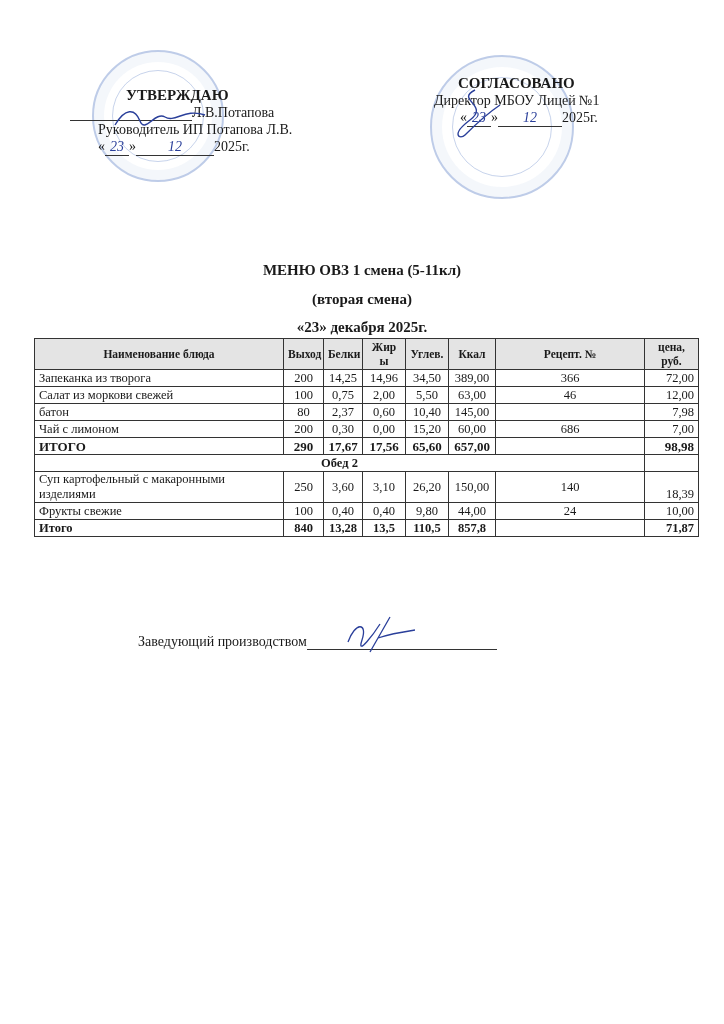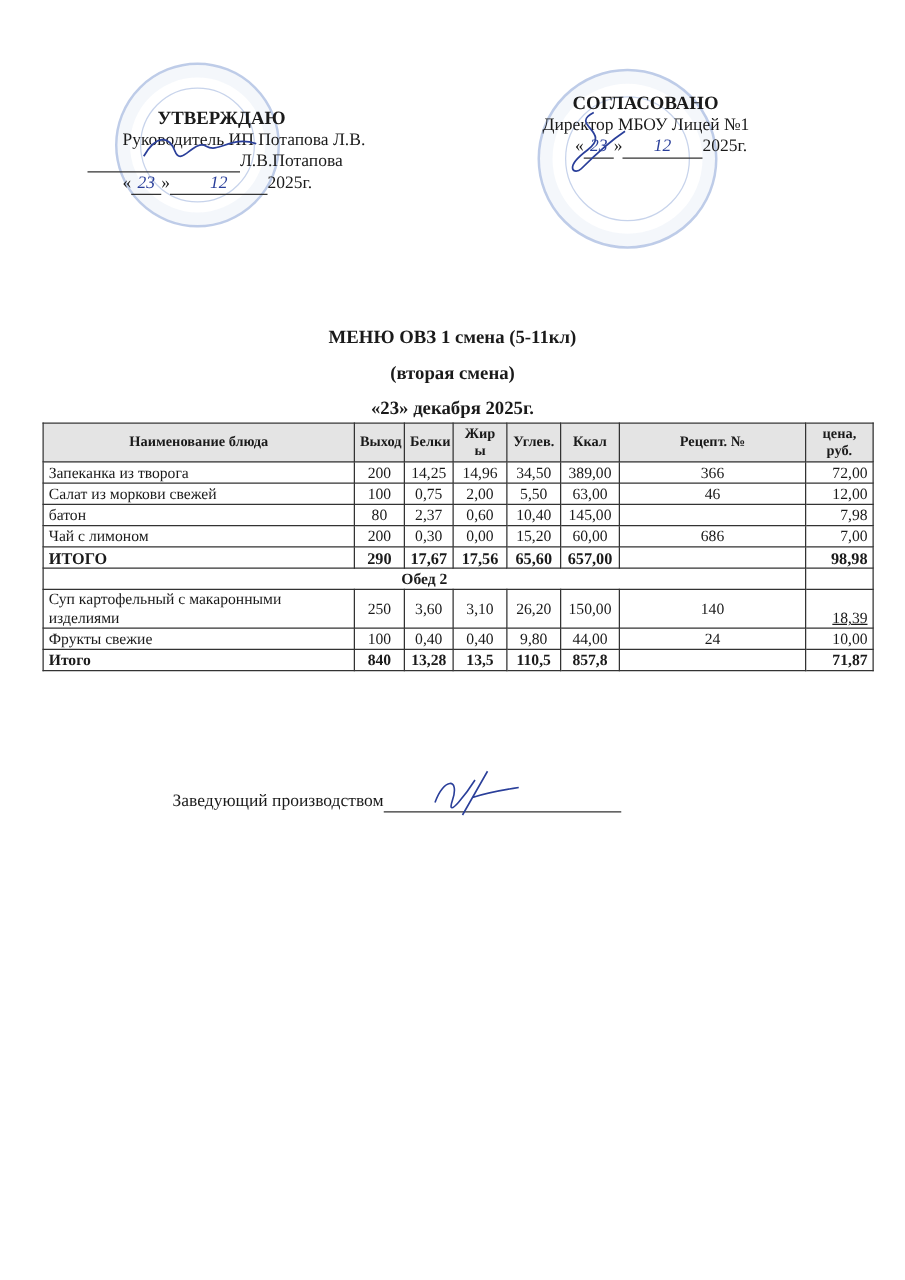--- a/index.html
+++ b/index.html
@@ -24,24 +24,24 @@
   .uline { display:inline-block; border-bottom:1px solid #333; width:190px; height:14px; vertical-align:bottom; }
 </style>
 </head>
 <body>
 
 <div class="stamp" style="left:92px; top:50px; width:128px; height:128px;">
   <div class="stamp-inner" style="left:18px; top:18px; width:90px; height:90px;"></div>
 </div>
 <div class="hdr-block" style="left:70px; top:75px; width:260px;margin-top:12px;">
   <div class="title" style="padding-left:56px;">УТВЕРЖДАЮ</div>
-  <div style="padding-left:28px;">Руководитель ИП Потапова Л.В.</div>
   <div>
     <span class="uline" style="width:122px;"></span><span>Л.В.Потапова</span>
   </div>
+  <div style="padding-left:28px;">Руководитель ИП Потапова Л.В.</div>
   <div style="padding-left:28px;">
     <span>«</span><span style="color:#2a3f9a;font-style:italic;display:inline-block;width:24px;text-align:center;border-bottom:1px solid #333;">23</span><span>»</span><span style="color:#2a3f9a;font-style:italic;display:inline-block;width:78px;text-align:center;border-bottom:1px solid #333;">12</span><span>2025г.</span>
   </div>
 </div>
 <svg class="sig" style="left:110px;top:103px;" width="100" height="30">
   <path d="M5 22 C15 5, 25 5, 30 18 S45 8, 55 14 S75 5, 95 12" stroke="#2a3f9a" stroke-width="1.4" fill="none"></path>
 </svg>
 
 <div class="stamp" style="left:430px; top:55px; width:140px; height:140px;">
   <div class="stamp-inner" style="left:20px; top:20px; width:98px; height:98px;"></div>
@@ -142,21 +142,21 @@
       <td></td>
     </tr>
     <tr>
       <td>Суп картофельный  с макаронными изделиями</td>
       <td class="num">250</td>
       <td class="num">3,60</td>
       <td class="num">3,10</td>
       <td class="num">26,20</td>
       <td class="num">150,00</td>
       <td class="num">140</td>
-      <td class="price" style="vertical-align:bottom;text-decoration:underline;">18,39</td>
+      <td class="price" style="vertical-align:bottom;">18,39</td>
     </tr>
     <tr>
       <td>Фрукты свежие</td>
       <td class="num">100</td>
       <td class="num">0,40</td>
       <td class="num">0,40</td>
       <td class="num">9,80</td>
       <td class="num">44,00</td>
       <td class="num">24</td>
       <td class="price">10,00</td>

